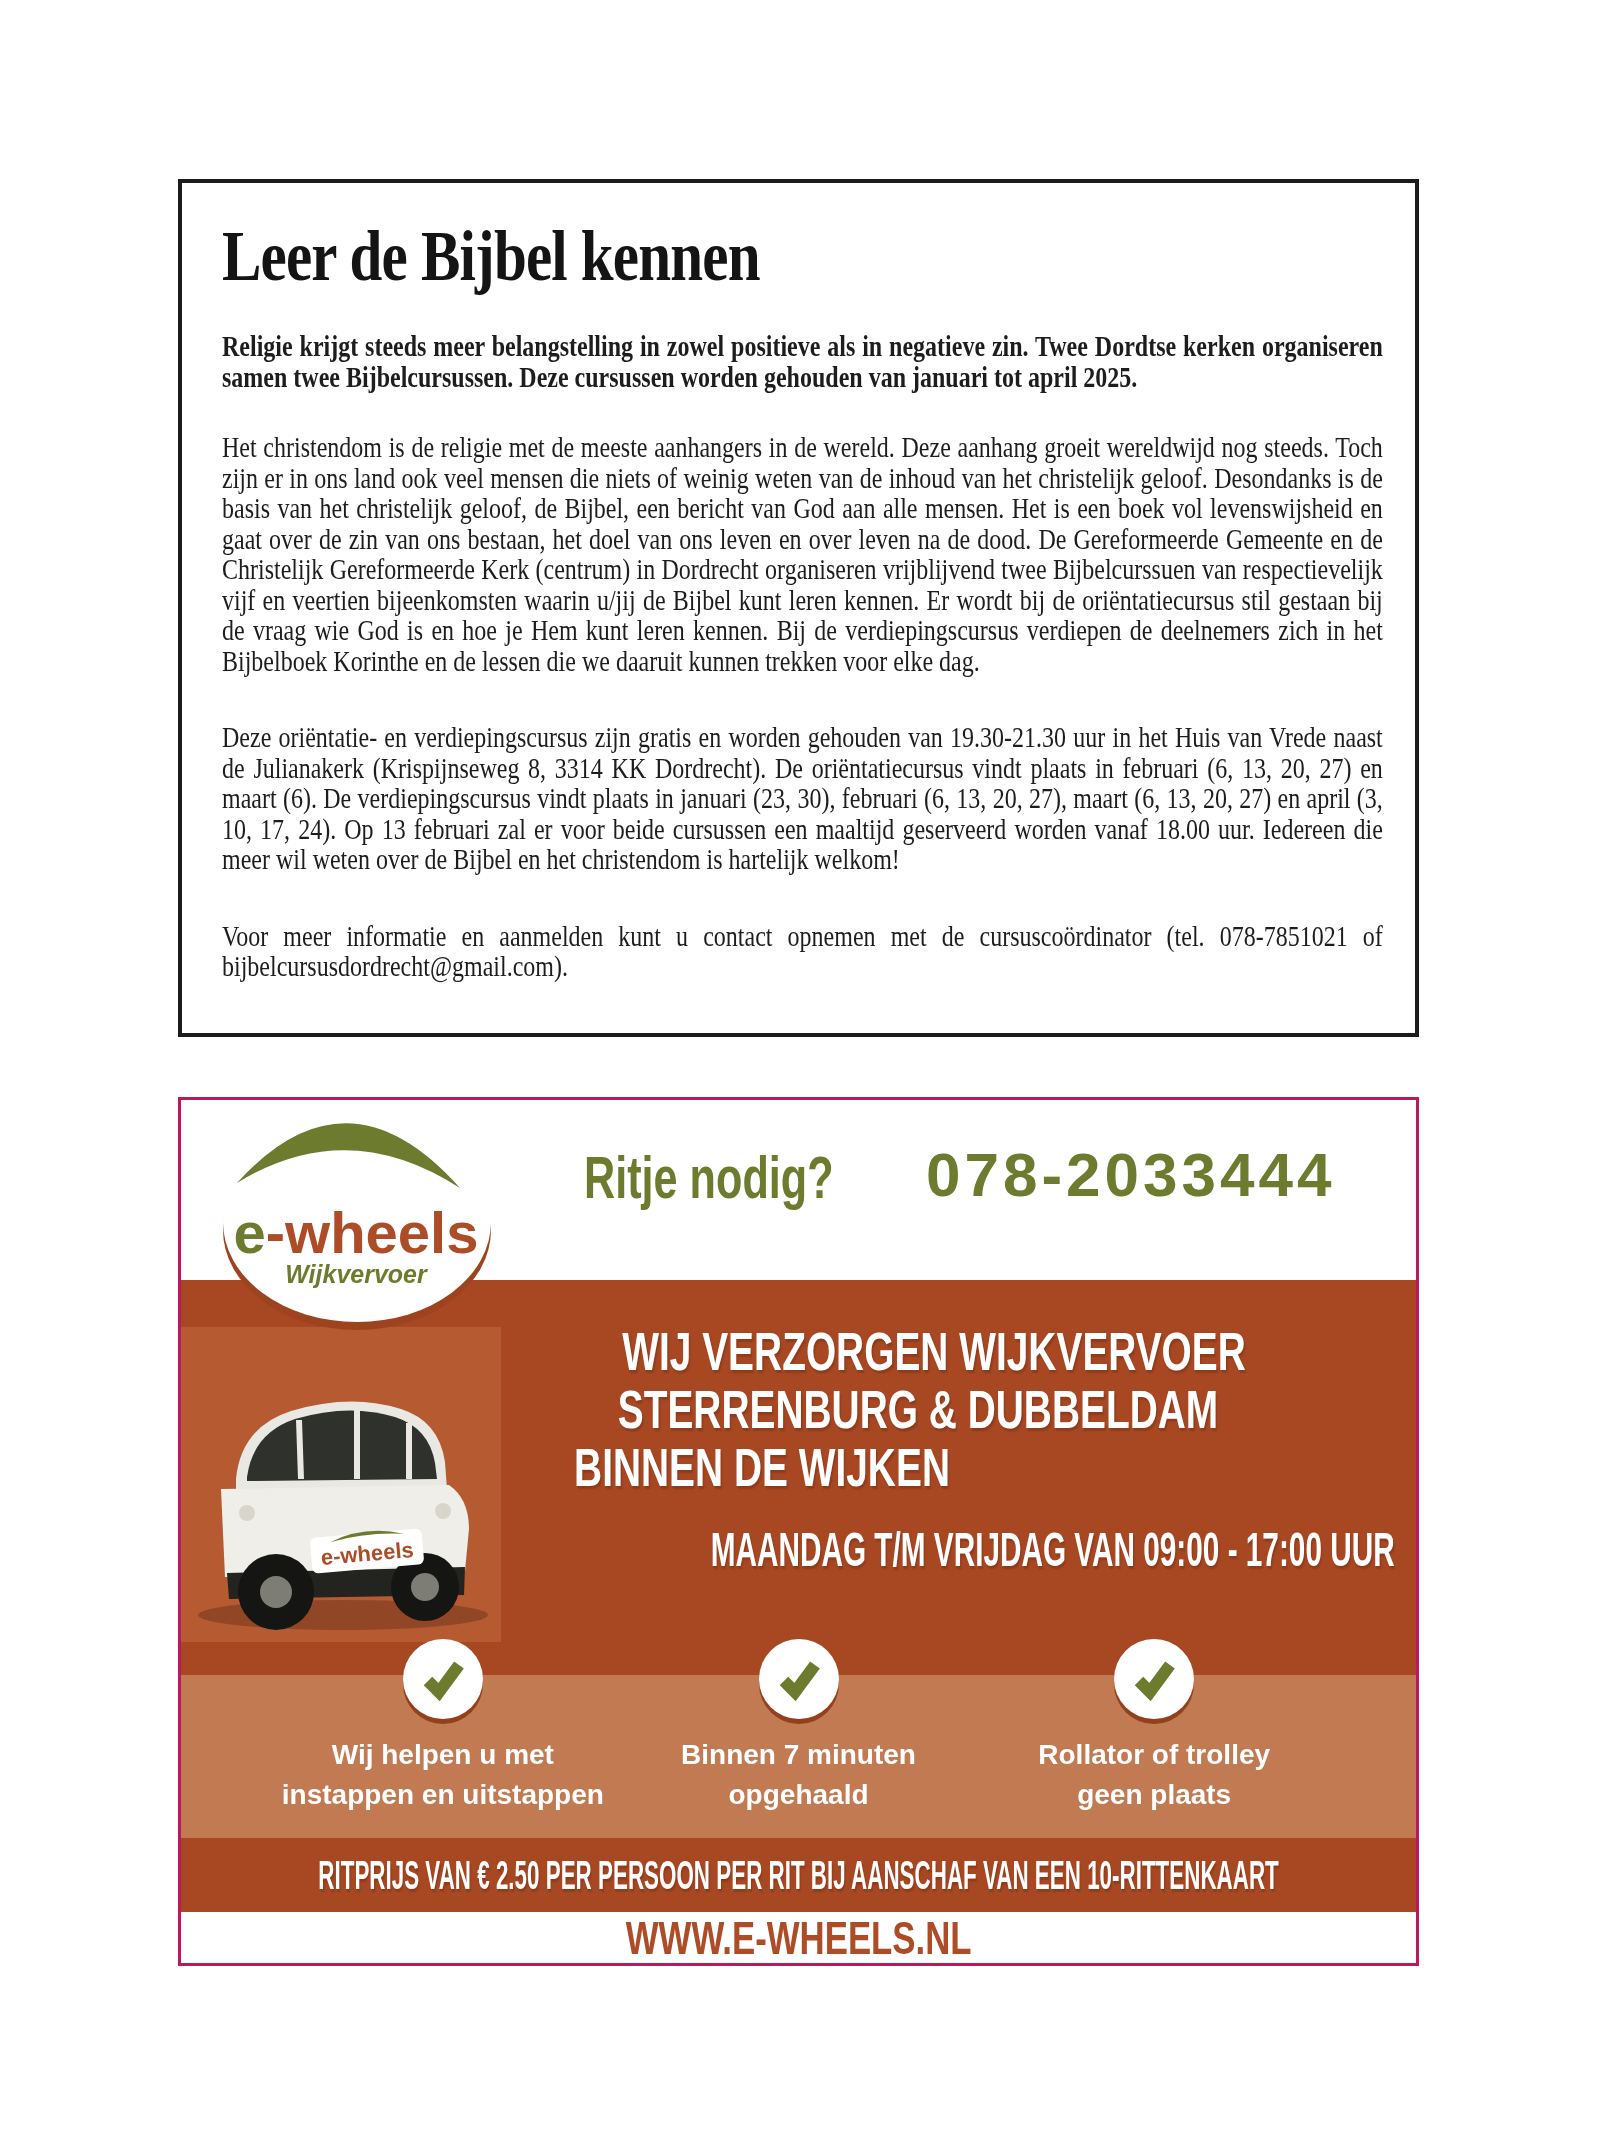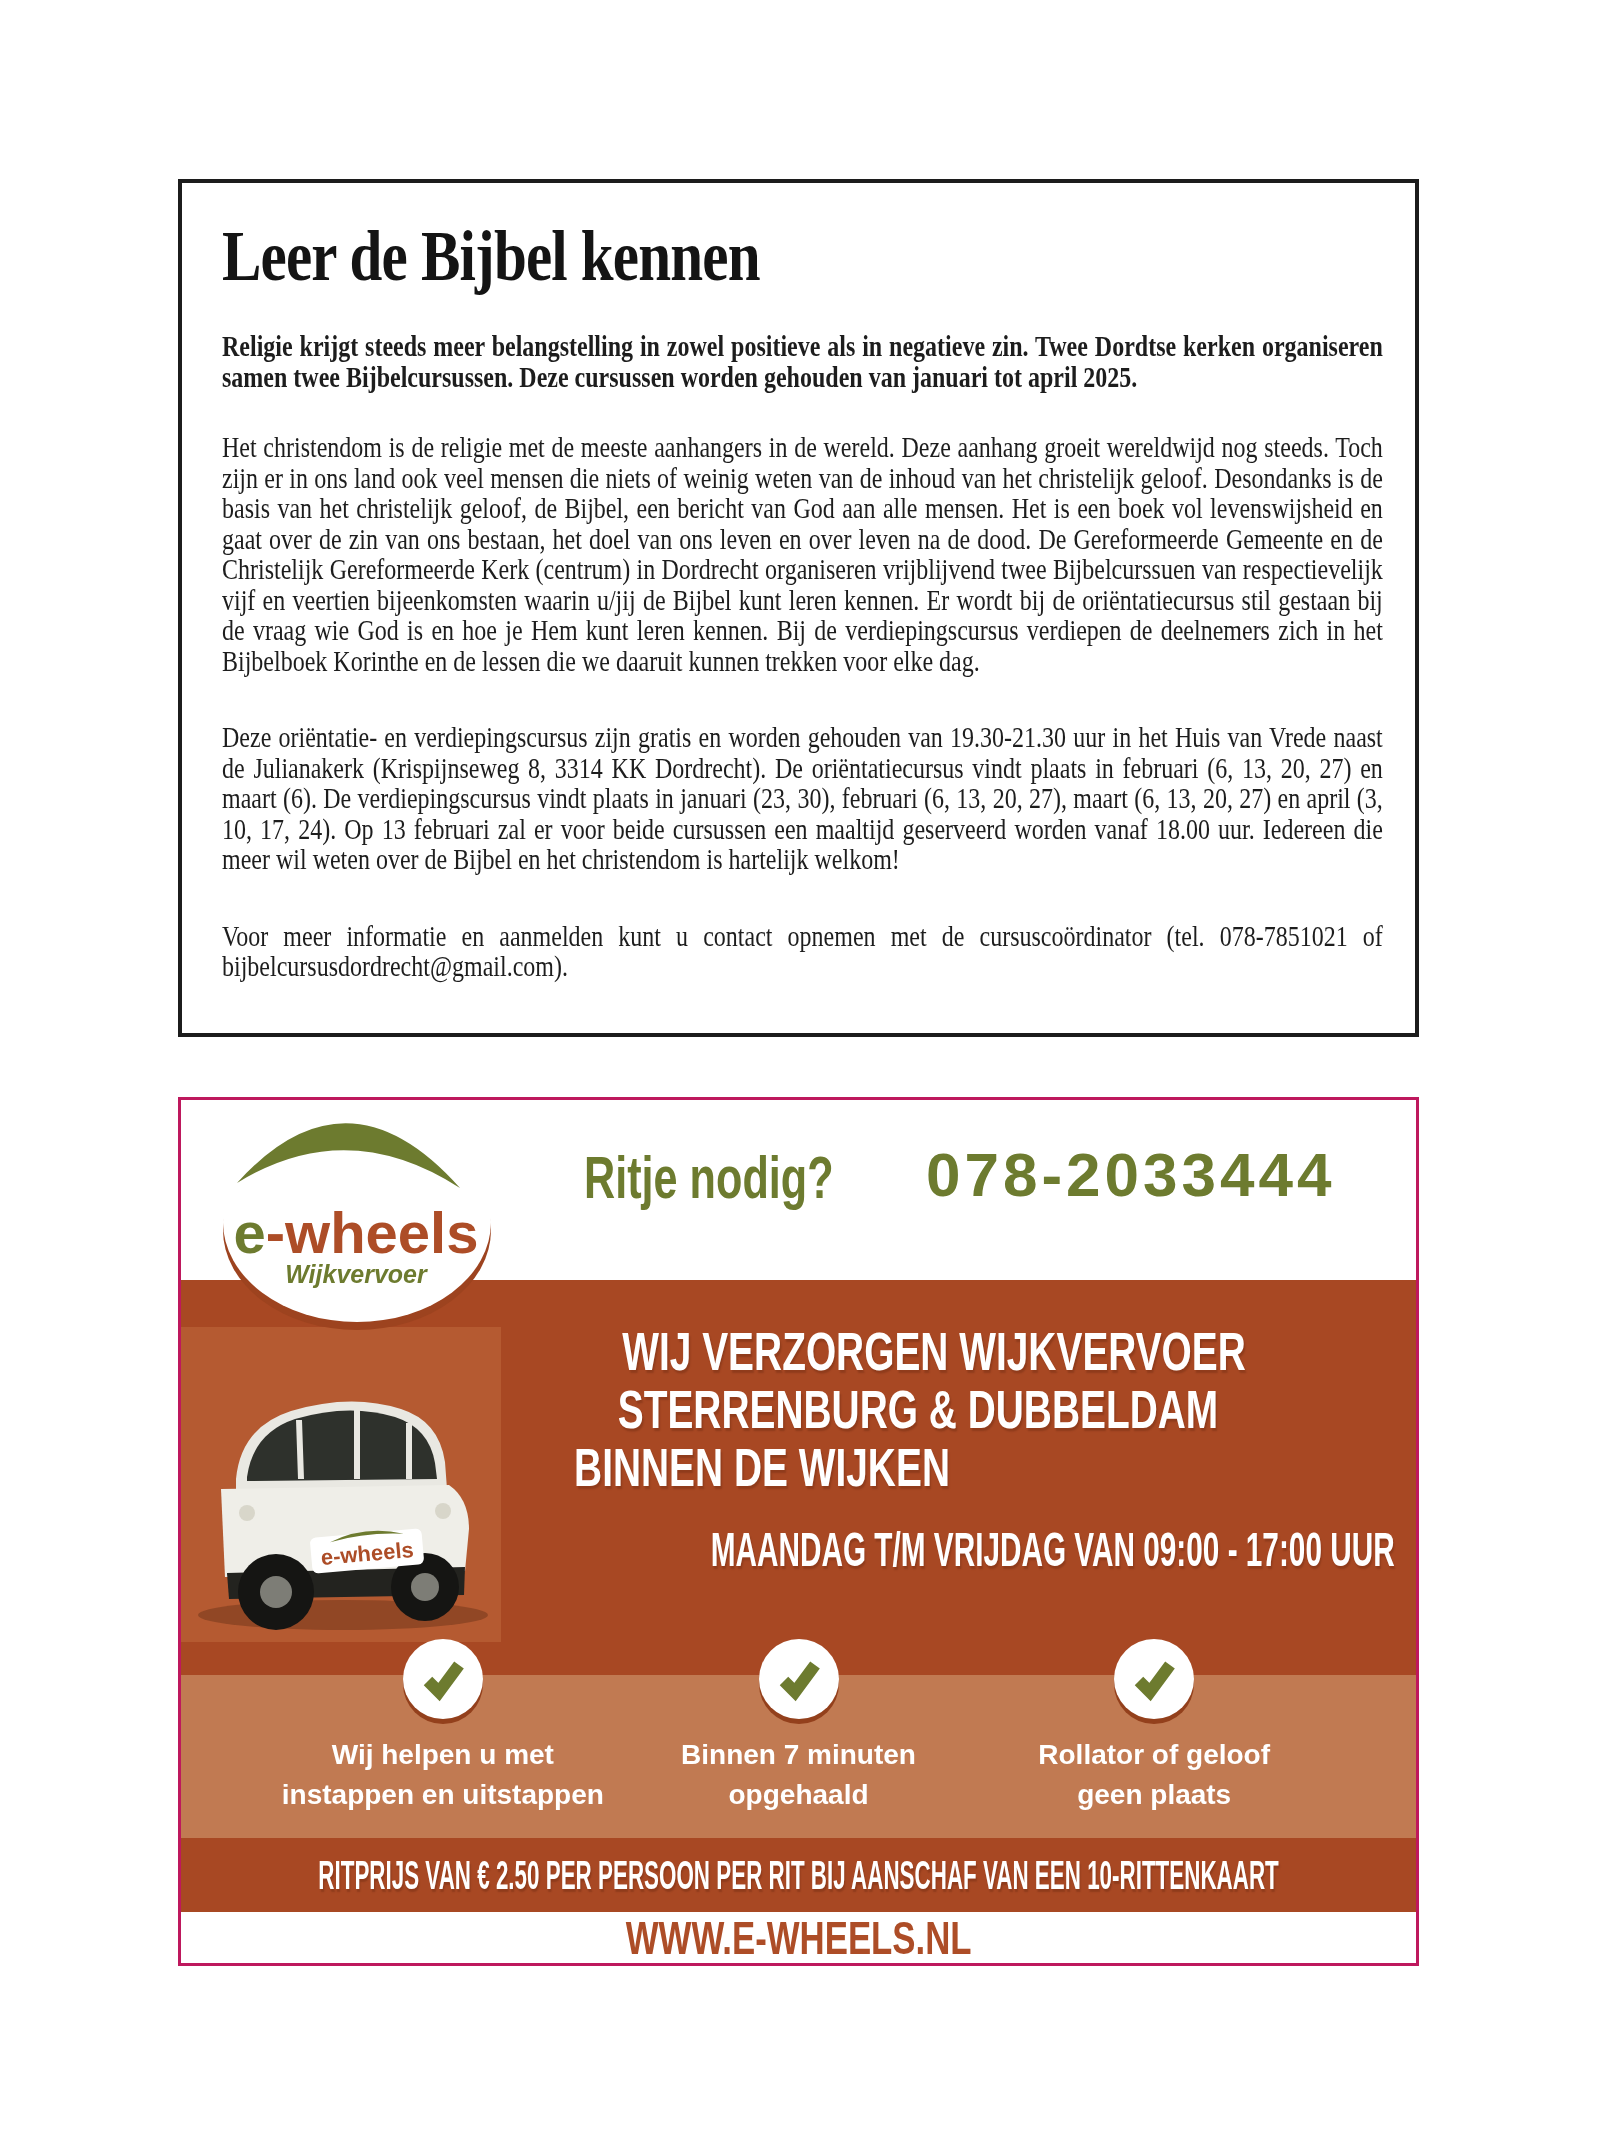--- a/index.html
+++ b/index.html
@@ -168,21 +168,21 @@
           <span>opgehaald</span>
         </p>
       </div>
       <div class="feature">
         <div class="check-circle">
           <svg width="46" height="46" viewBox="0 0 46 46" aria-hidden="true">
             <polyline points="8,25 19,36 39,9" fill="none" stroke="#6d7b2f" stroke-width="12"></polyline>
           </svg>
         </div>
         <p class="feature-text">
-          <span>Rollator of geloof</span><br>
+          <span>Rollator of trolley</span><br>
           <span>geen plaats</span>
         </p>
       </div>
     </div>
 
     <div class="ad-price">
       <span class="sq sq56">RITPRIJS VAN € 2.50 PER PERSOON PER RIT BIJ AANSCHAF VAN EEN 10-RITTENKAART</span>
     </div>
 
     <div class="ad-www">

